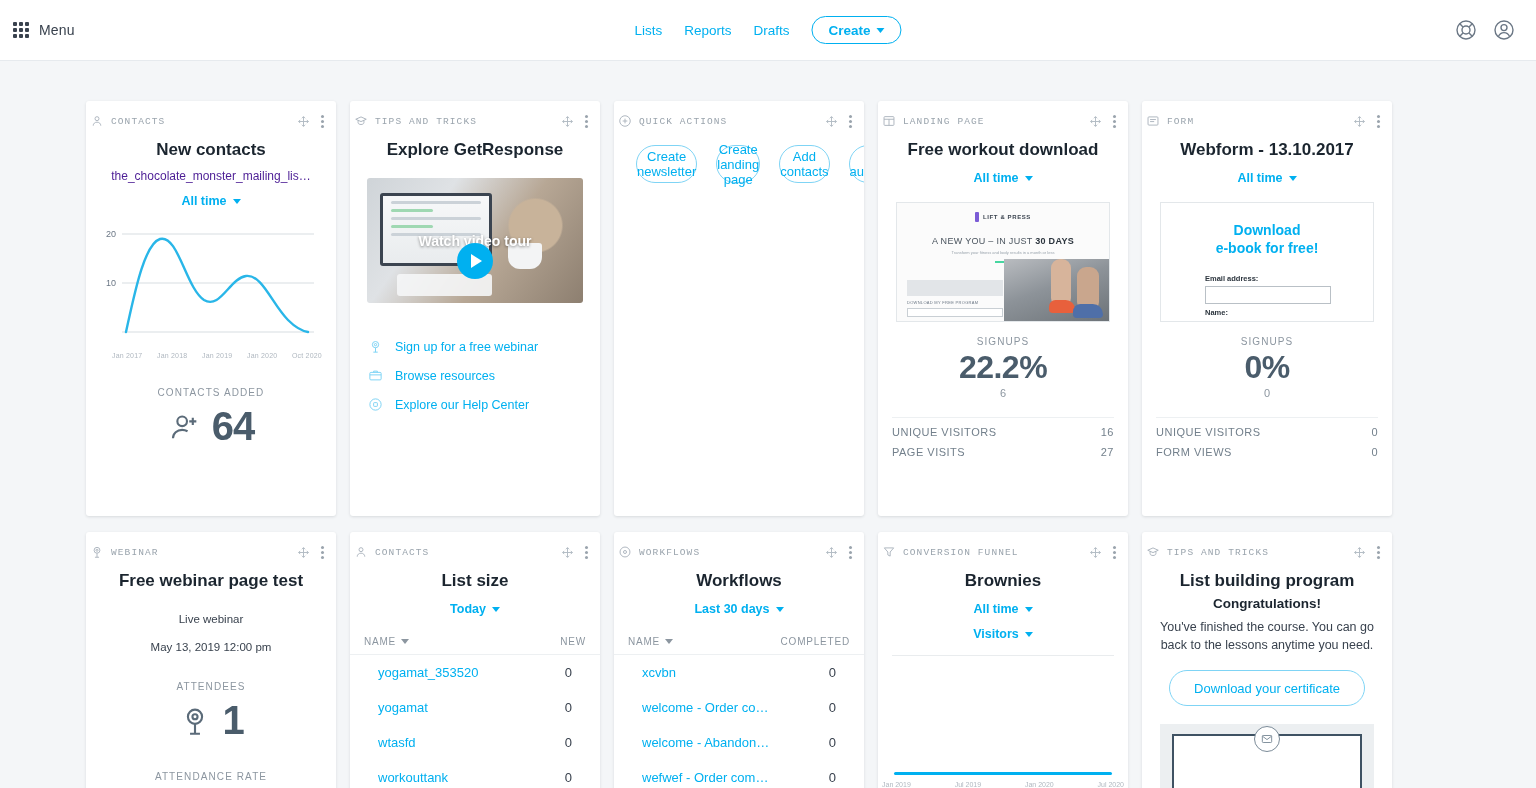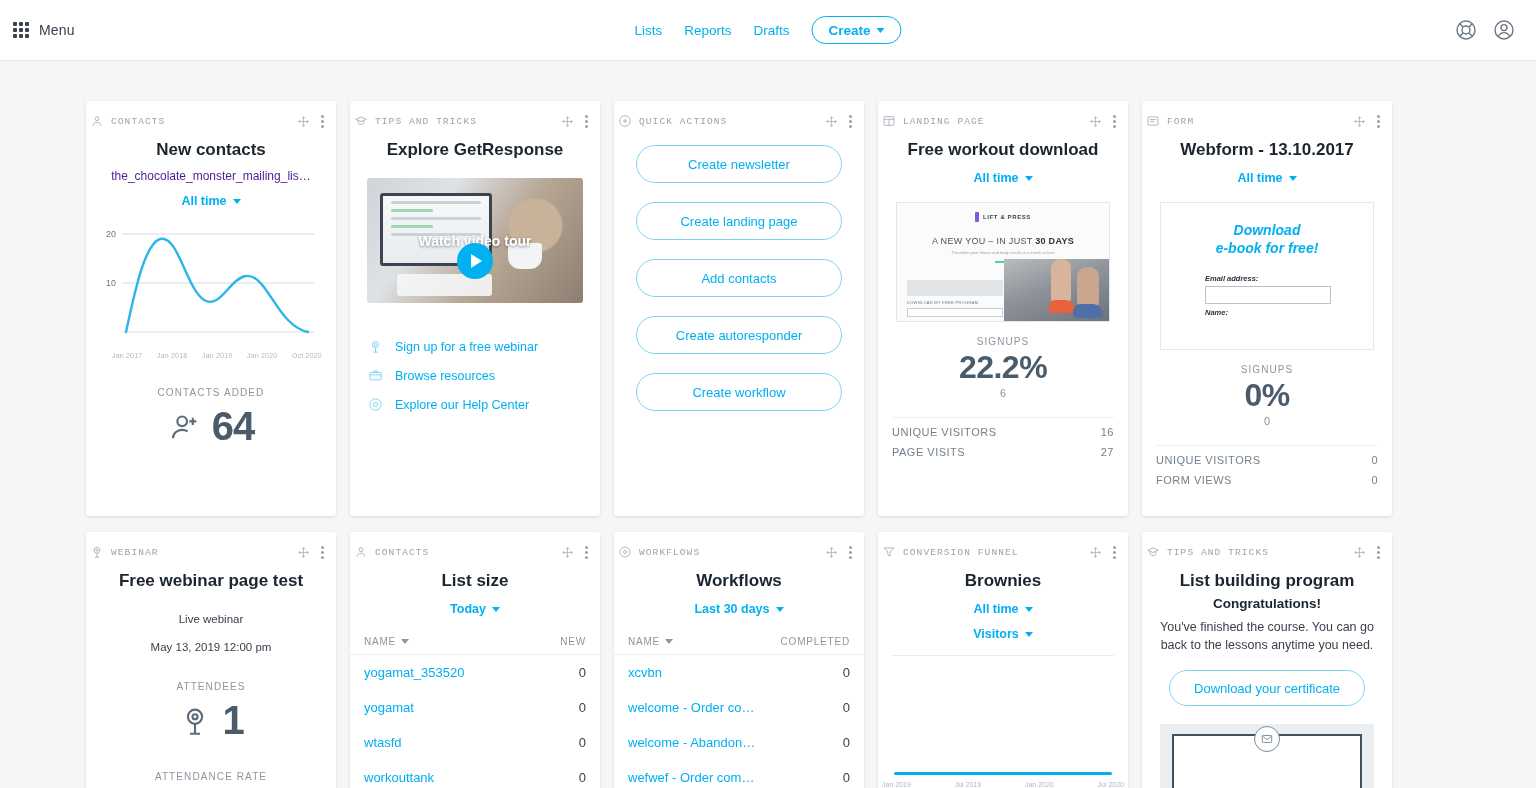--- a/index.html
+++ b/index.html
@@ -130,21 +130,21 @@
   .play-btn .tri {
     width: 0; height: 0; border-left: 11px solid #fff;
     border-top: 7px solid transparent; border-bottom: 7px solid transparent;
     margin-left: 3px;
   }
   .tip-links { margin-top: 36px; padding: 0 18px; display: flex; flex-direction: column; gap: 14px; }
   .tip-link { display: flex; align-items: center; gap: 12px; color: #00b0f0; font-size: 12.5px; cursor: pointer; }
   .tip-link svg { width: 15px; height: 15px; flex: none; color: #7fd4f5; }
 
   
-  .qa-list { padding: 14px 22px 0 22px; display: flex; flex-direction: column; gap: 19px; }
+  .qa-list { padding: 14px 22px 0 22px; display: flex; flex-direction: row; gap: 19px; }
   .qa-btn {
     height: 38px; border: 1px solid #7fd4f5; border-radius: 19px; background: #fff;
     color: #00b0f0; font-size: 13px; cursor: pointer; font-family: inherit;
     display: flex; align-items: center; justify-content: center;
   }
 
   
   .preview {
     margin: 17px auto 0 auto; width: 214px; height: 120px;
     border: 1px solid #e3e7ea; background: #fbfbfb; position: relative; overflow: hidden;
@@ -162,21 +162,21 @@
   .lp-photo {
     position: absolute; right: 0; bottom: 0; width: 105px; height: 62px;
     background: linear-gradient(160deg,#b9bcc0 0%,#8d9399 45%,#6d7378 100%);
     overflow: hidden;
   }
   .lp-photo .shoe1 { position:absolute; right: 34px; bottom: 8px; width: 26px; height: 13px; background: #e8603c; border-radius: 7px 10px 4px 4px; }
   .lp-photo .shoe2 { position:absolute; right: 6px; bottom: 3px; width: 30px; height: 14px; background: #4f6fa8; border-radius: 8px 11px 4px 4px; }
   .lp-photo .leg1 { position:absolute; right: 38px; bottom: 14px; width: 20px; height: 48px; background: #d7b49b; border-radius: 9px; }
   .lp-photo .leg2 { position:absolute; right: 10px; bottom: 10px; width: 22px; height: 44px; background: #c9a68d; border-radius: 9px; }
 
-  .wf-preview { margin: 17px auto 0 auto; width: 214px; height: 148px; border: 1px solid #e3e7ea; background: #fff; position: relative; font-style: italic; }
+  .wf-preview { margin: 17px auto 0 auto; width: 214px; height: 120px; border: 1px solid #e3e7ea; background: #fff; position: relative; }
   .wf-h { text-align: center; color: #00b0f0; font-weight: 700; font-size: 14px; line-height: 1.32; margin-top: 18px; }
   .wf-label { margin: 16px 0 0 44px; font-size: 7.5px; font-weight: 700; color: #2b343d; }
   .wf-input { margin: 3px 0 0 44px; width: 126px; height: 18px; border: 1px solid #b9c0c6; background: #fff; }
   .wf-label2 { margin: 4px 0 0 44px; font-size: 7.5px; font-weight: 700; color: #2b343d; }
 
   .stat-label { text-align: center; font-size: 10px; letter-spacing: 1.1px; color: #8c96a0; text-transform: uppercase; margin-top: 14px; }
   .stat-big { text-align: center; font-size: 32px; font-weight: 700; color: #4a5c6b; letter-spacing: -.5px; margin-top: 2px; }
   .stat-small { text-align: center; font-size: 11px; color: #8c96a0; margin-top: 1px; }
   .stat-divider { height: 1px; background: #edf0f2; margin: 18px 14px 0 14px; }
   .stat-row { display: flex; justify-content: space-between; padding: 8px 14px 0 14px; font-size: 11px; color: #73808c; letter-spacing: .5px; }
@@ -189,21 +189,21 @@
   
   .tbl { margin-top: 20px; }
   .tbl-head {
     display: flex; justify-content: space-between; padding: 0 14px 7px 14px;
     font-size: 10px; letter-spacing: .8px; color: #8c96a0; text-transform: uppercase;
     border-bottom: 1px solid #edf0f2;
   }
   .tbl-head .sort { display: inline-flex; align-items: center; gap: 5px; cursor: pointer; }
   .tbl-row {
     display: flex; justify-content: space-between; align-items: center;
-    padding: 10px 14px; font-size: 13px; gap: 38px;
+    padding: 10px 28px; font-size: 13px; gap: 38px;
   }
   .tbl-row .nm { color: #00b0f0; cursor: pointer; white-space: nowrap; overflow: hidden; text-overflow: ellipsis; max-width: 170px; }
   .tbl-row .vl { color: #39424e; }
 
   
   .funnel-chart { position: relative; height: 120px; margin: 14px 14px 0 14px; }
   .funnel-chart .top-rule { position: absolute; top: 0; left: 0; right: 0; height: 1px; background: #e9ecee; }
   .funnel-chart .base { position: absolute; bottom: 0; left: 2px; right: 2px; height: 3px; background: #00b0f0; border-radius: 2px; }
   .funnel-axis { display: flex; justify-content: space-between; padding: 6px 4px 0 4px; }
   .funnel-axis span { font-size: 7px; color: #b0b8c0; }

